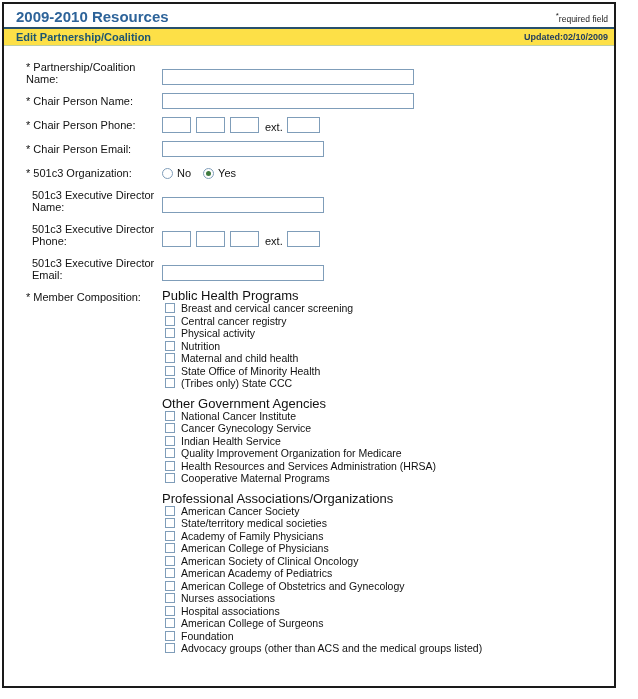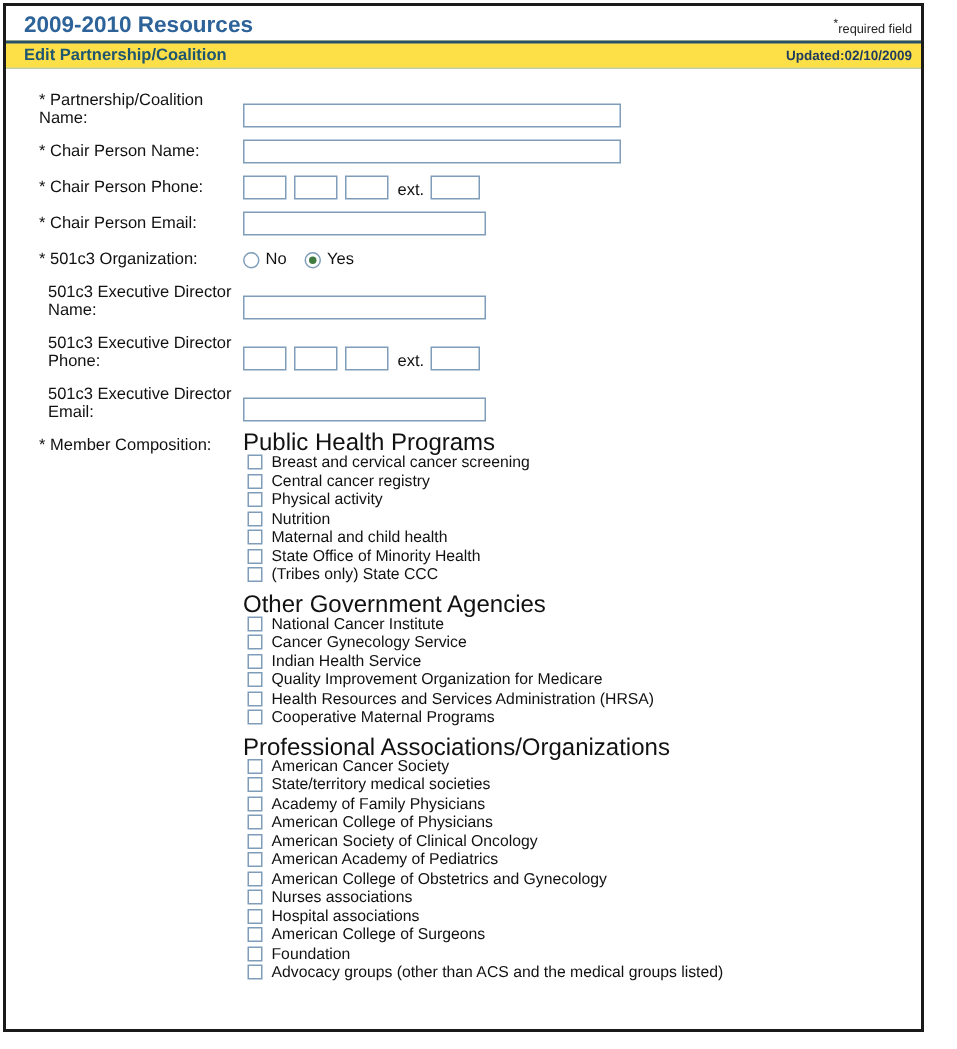--- a/index.html
+++ b/index.html
@@ -39,21 +39,21 @@
 
   .radio-opt{display:inline-flex;align-items:center;margin-right:12px;font-size:11px;}
   .radio{width:11px;height:11px;border:1px solid #7F9DB9;border-radius:50%;
          background:#fff;display:inline-block;position:relative;margin-right:4px;box-sizing:border-box;}
   .radio.checked::after{content:"";position:absolute;left:2px;top:2px;width:5px;height:5px;
          border-radius:50%;background:#3F7A3F;}
 
   
   .groups{display:block;}
   .group{margin-bottom:7px;}
-  .group-title{font-size:16px;height:13px;line-height:13px;color:#111;}
+  .group-title{font-size:13px;height:13px;line-height:13px;color:#111;}
   .cb-row{display:flex;align-items:center;height:12.5px;padding-left:3px;cursor:default;}
   input.cb{appearance:none;-webkit-appearance:none;width:10px;height:10px;margin:0 6px 0 0;
            border:1px solid #7F9DB9;background:#fff;flex-shrink:0;}
   .cb-label{font-size:10.5px;line-height:12px;color:#111;white-space:nowrap;}
 </style>
 </head>
 <body>
 
 <div class="page">
   <div class="frame">

